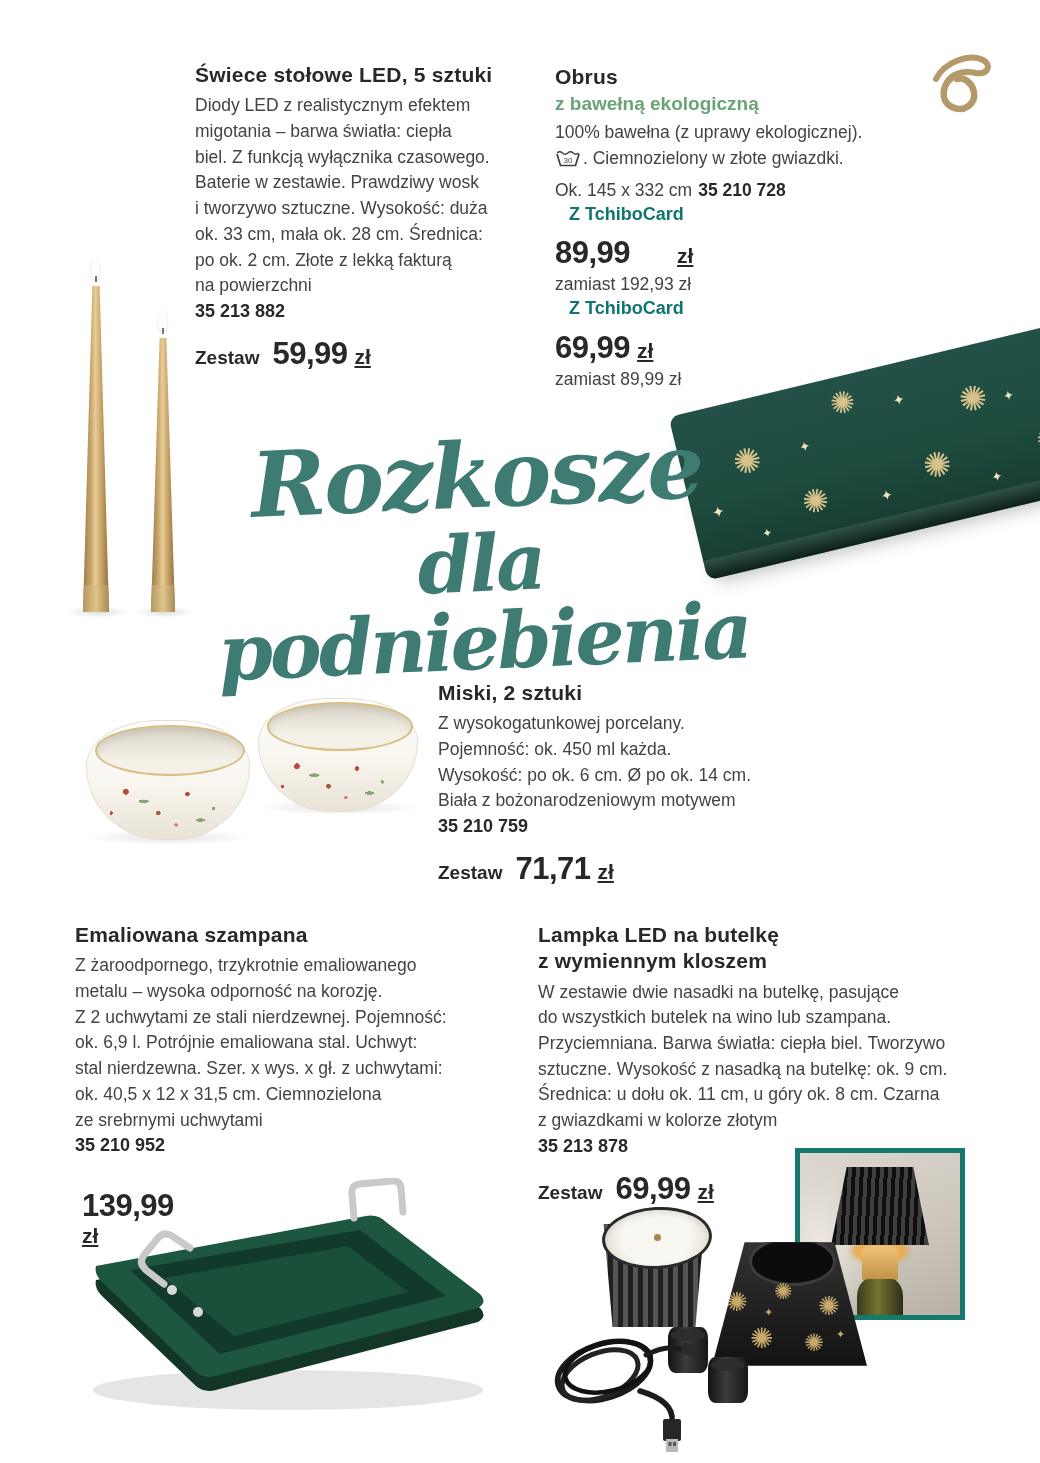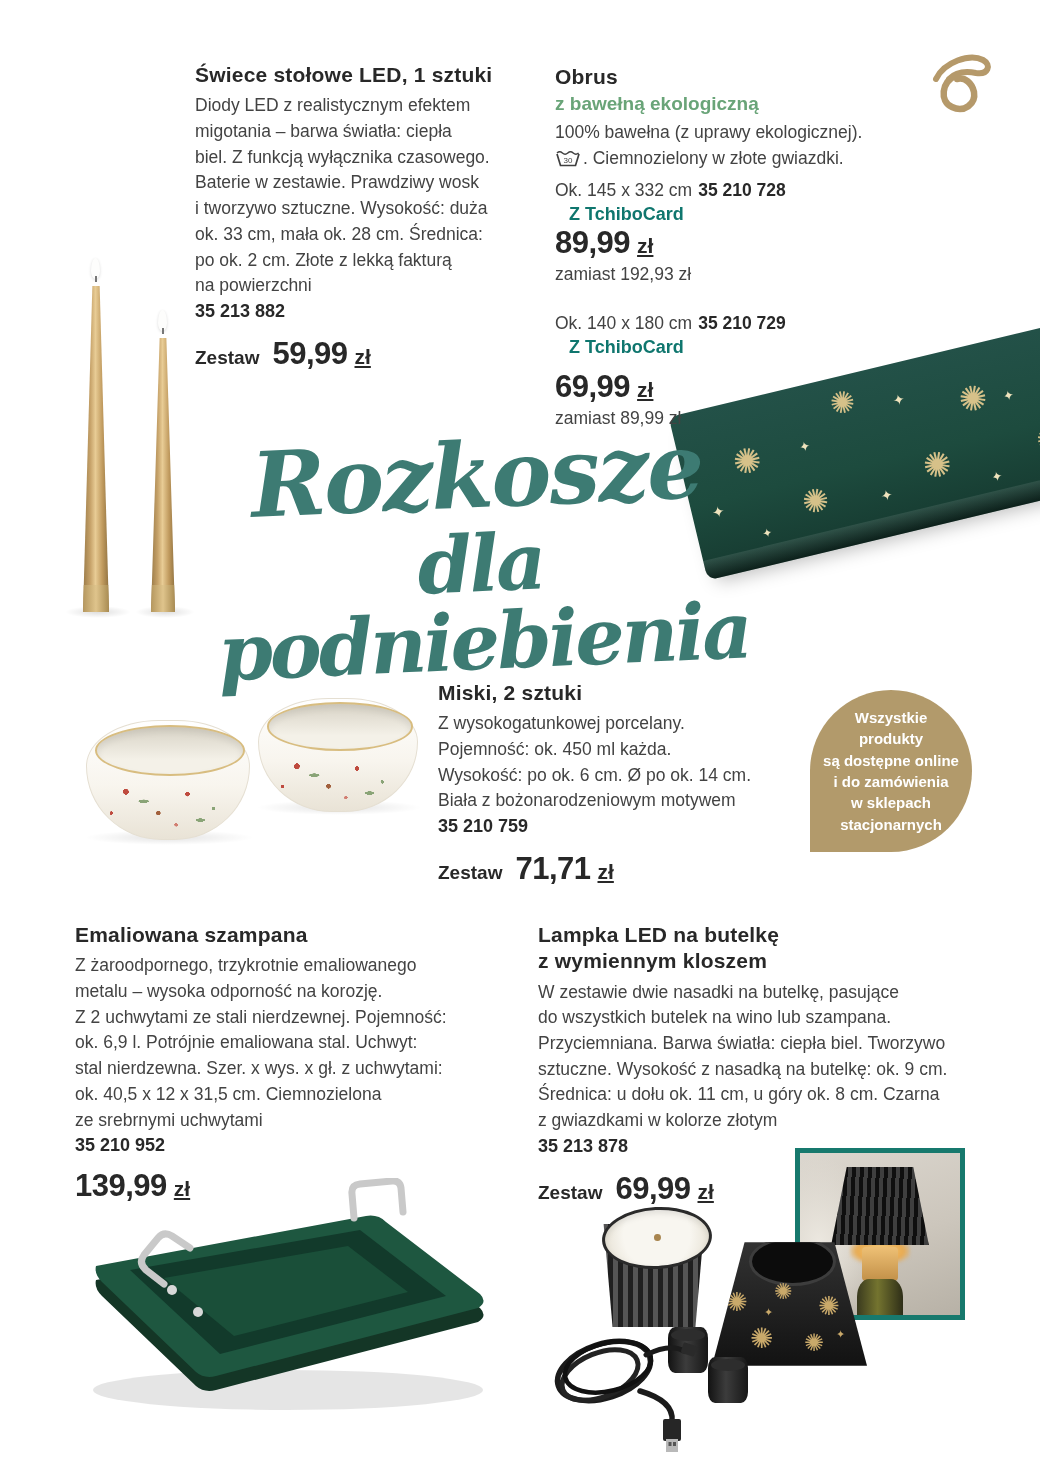--- a/index.html
+++ b/index.html
@@ -136,21 +136,21 @@
       </div>
     <div class="flame" style="left:36px;top:12px;">
         <span class="wick"></span>
       </div>
     <div class="flame" style="left:103px;top:64px;">
         <span class="wick"></span>
       </div>
   </div>
 
   <div class="txtcol" style="left:195px;top:62px;width:330px;">
-    <div class="title">Świece stołowe LED, 1 sztuki</div>
+    <div class="title">Świece stołowe LED, 5 sztuki</div>
     <div class="desc pre">Diody LED z realistycznym efektem
 migotania – barwa światła: ciepła
 biel. Z funkcją wyłącznika czasowego.
 Baterie w zestawie. Prawdziwy wosk
 i tworzywo sztuczne. Wysokość: duża
 ok. 33 cm, mała ok. 28 cm. Średnica:
 po ok. 2 cm. Złote z lekką fakturą
 na powierzchni</div>
     <div class="itemno">35 213 882</div>
     <div class="price-row">
@@ -168,29 +168,26 @@
       <svg class="wash-ico" width="26" height="19" viewBox="0 0 26 19">
         <path d="M2,6 L5.5,17.5 H20.5 L24,6" fill="none" stroke="#3f3f3f" stroke-width="1.7"></path>
         <path d="M2,5 Q4.7,2.6 7.4,5 Q10.1,7.4 12.8,5 Q15.5,2.6 18.2,5 Q20.9,7.4 23.6,5" fill="none" stroke="#3f3f3f" stroke-width="1.5"></path>
         <text x="13" y="14.5" font-size="8" text-anchor="middle" fill="#3f3f3f" font-family="Liberation Sans,sans-serif">30</text>
       </svg><span>. Ciemnozielony w złote gwiazdki.</span>
     </div>
     <div class="size-row">
       <span>Ok. 145 x 332 cm</span><b>35 210 728</b>
     </div>
     <div class="card-label">Z TchiboCard</div>
-    <div class="price-row" style="margin-top:0;">
+    <div class="price-row" style="margin-top:10px;gap:40px;">
       <span class="price-big">89,99</span>
       <span class="price-cur">zł</span>
     </div>
     <div class="old-price">zamiast 192,93 zł</div>
 
-    <div class="size-row" style="margin-top:28px;">
-      <span>Ok. 140 x 180 cm</span><b>35 210 729</b>
-    </div>
     <div class="card-label">Z TchiboCard</div>
     <div class="price-row" style="margin-top:11px;">
       <span class="price-big">69,99</span>
       <span class="price-cur">zł</span>
     </div>
     <div class="old-price">zamiast 89,99 zł</div>
   </div>
 
   <div class="clothwrap">
     <div class="cloth">
@@ -236,38 +233,32 @@
 Wysokość: po ok. 6 cm. Ø po ok. 14 cm.
 Biała z bożonarodzeniowym motywem</div>
     <div class="itemno">35 210 759</div>
     <div class="price-row">
       <span class="set-label">Zestaw</span>
       <span class="price-big">71,71</span>
       <span class="price-cur">zł</span>
     </div>
   </div>
 
-  <div class="badge pre">Wszystkie
-produkty
-są dostępne online
-i do zamówienia
-w sklepach
-stacjonarnych</div>
 
   <div class="txtcol" style="left:75px;top:922px;width:440px;">
     <div class="title">Emaliowana szampana</div>
     <div class="desc pre">Z żaroodpornego, trzykrotnie emaliowanego
 metalu – wysoka odporność na korozję.
 Z 2 uchwytami ze stali nierdzewnej. Pojemność:
 ok. 6,9 l. Potrójnie emaliowana stal. Uchwyt:
 stal nierdzewna. Szer. x wys. x gł. z uchwytami:
 ok. 40,5 x 12 x 31,5 cm. Ciemnozielona
 ze srebrnymi uchwytami</div>
     <div class="itemno">35 210 952</div>
-    <div class="price-row" style="margin-top:12px;">
+    <div class="price-row" style="margin-top:32px;flex-direction:column;">
       <span class="price-big">139,99</span>
       <span class="price-cur">zł</span>
     </div>
   </div>
 
   <svg class="pan-svg" width="430" height="240" viewBox="0 0 430 240">
     <ellipse cx="220" cy="212" rx="195" ry="20" fill="rgba(0,0,0,0.10)"></ellipse>
     <path d="M28,102 L298,52 Q310,50 318,58 L412,130 Q420,138 410,144 L148,212 Q136,215 128,208 L34,118 Q26,110 28,102 Z" fill="#143626"></path>
     <path d="M28,88 L298,38 Q310,36 318,44 L412,116 Q420,124 410,130 L148,198 Q136,201 128,194 L34,104 Q26,96 28,88 Z" fill="#1e5740"></path>
     <path d="M62,92 L292,52 L378,118 L152,176 Z" fill="#123a2b"></path>

